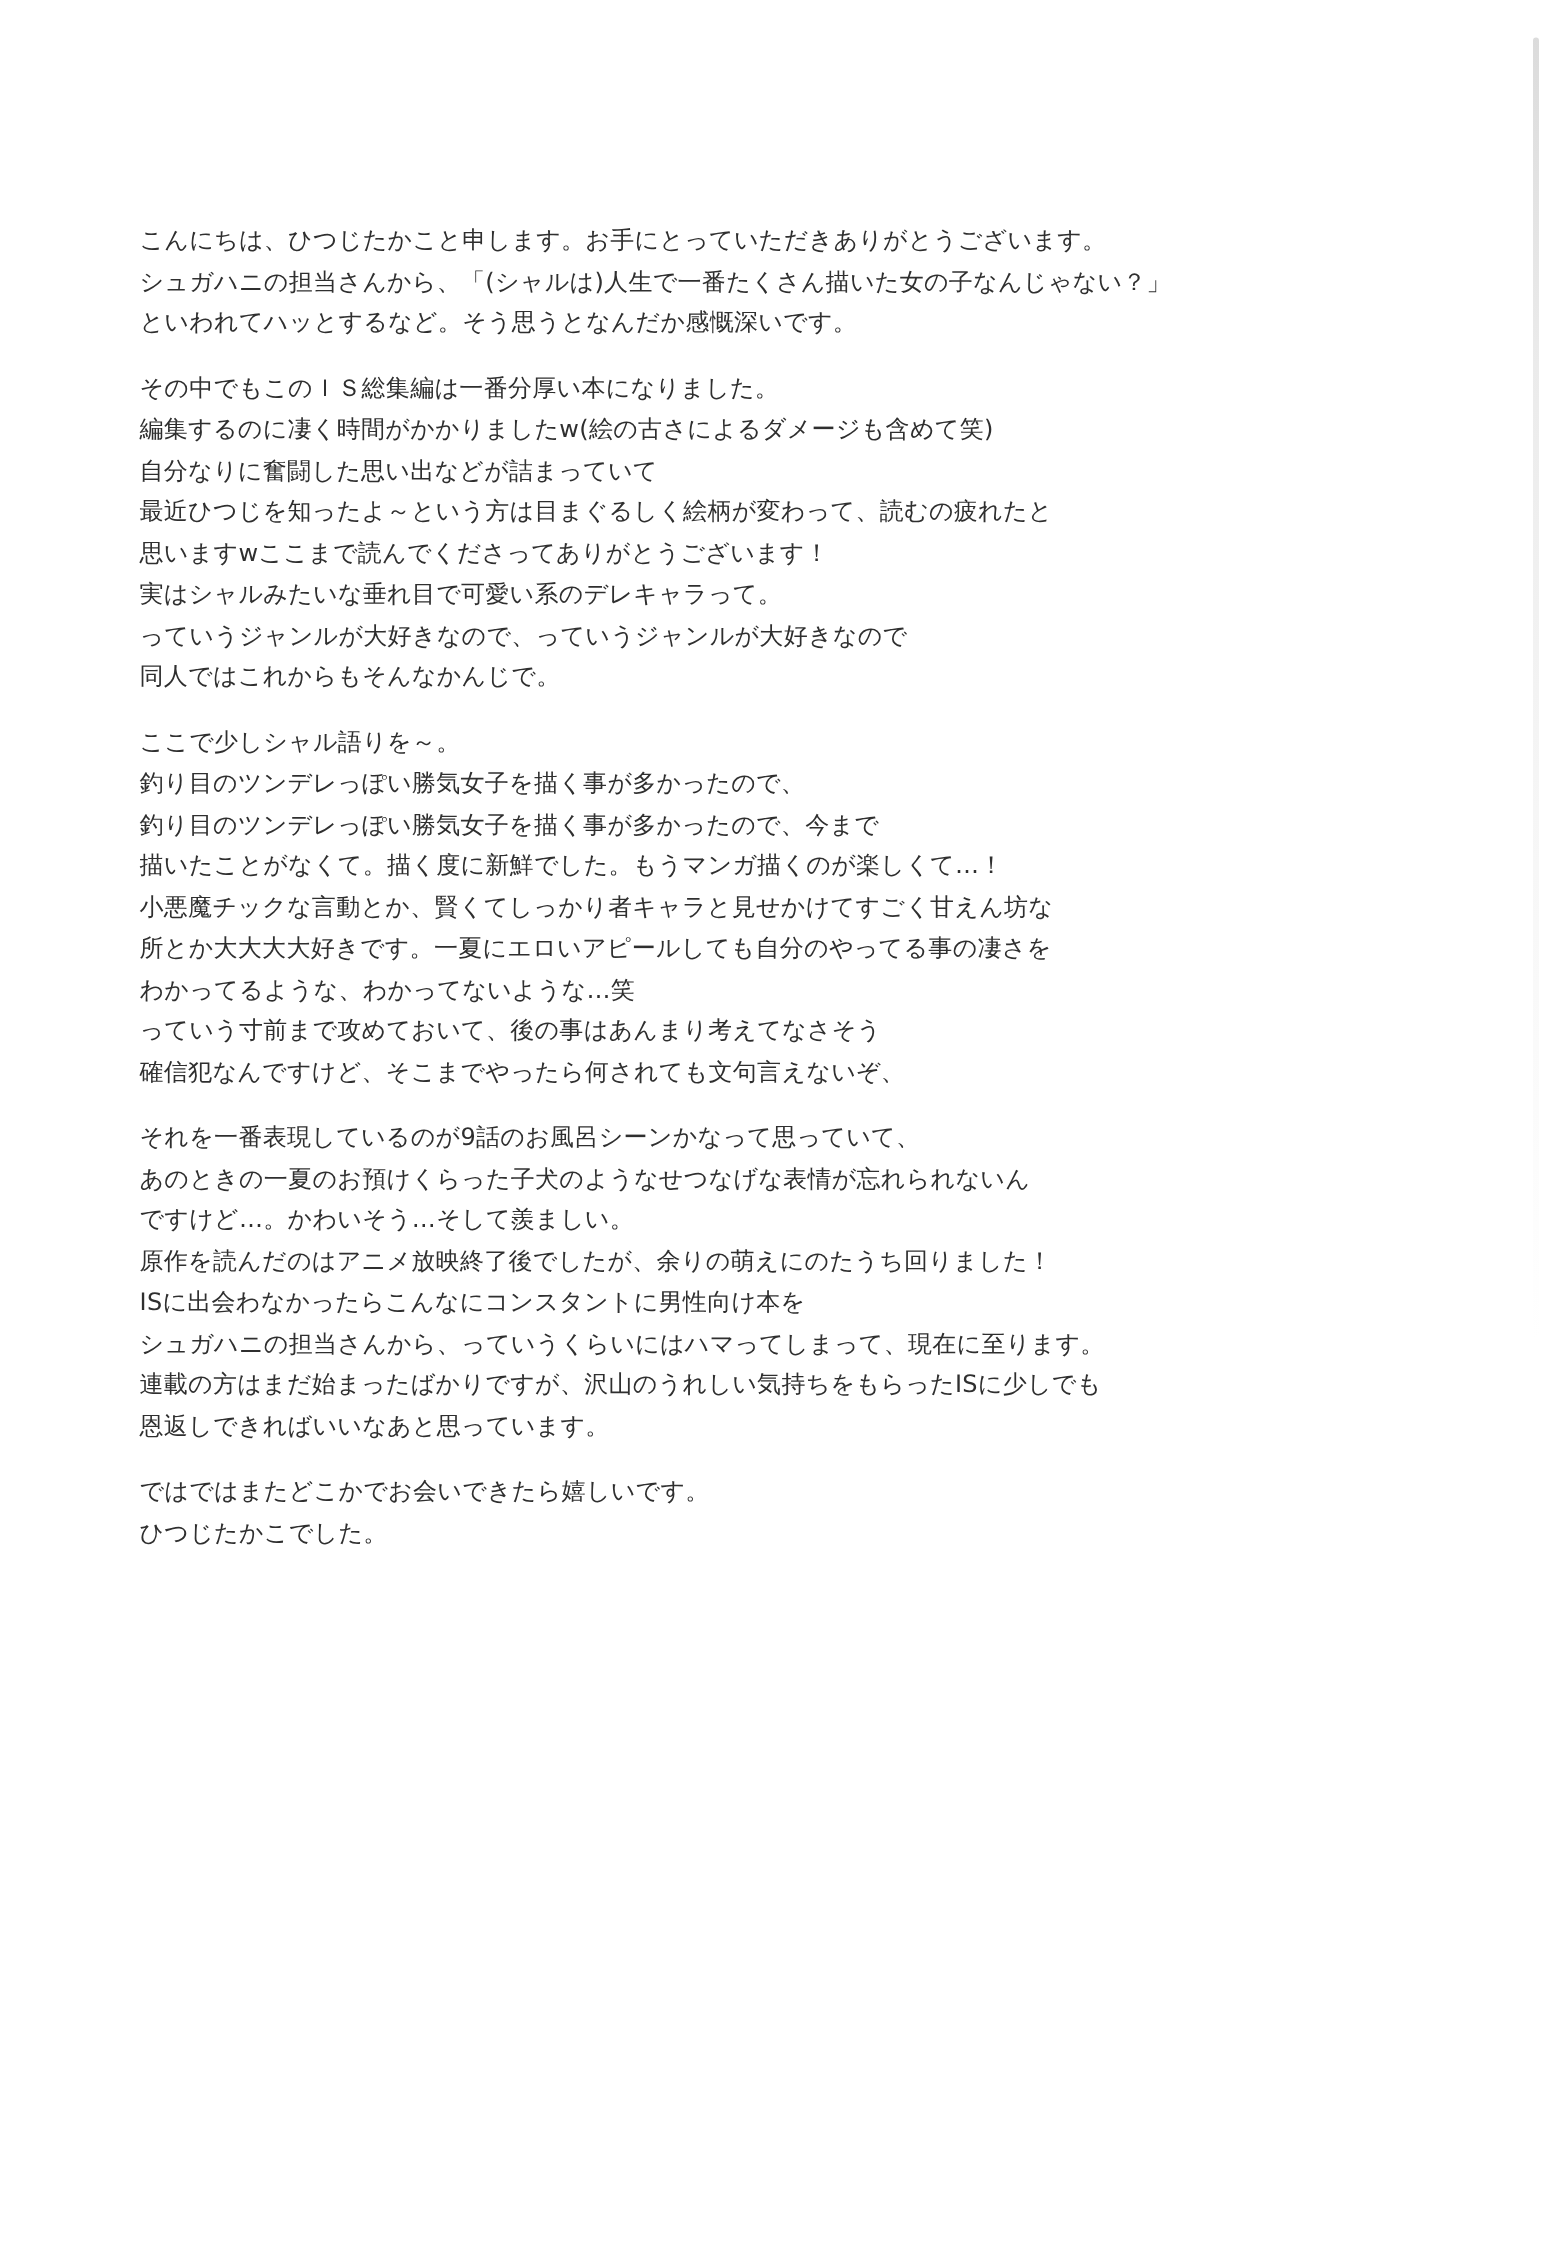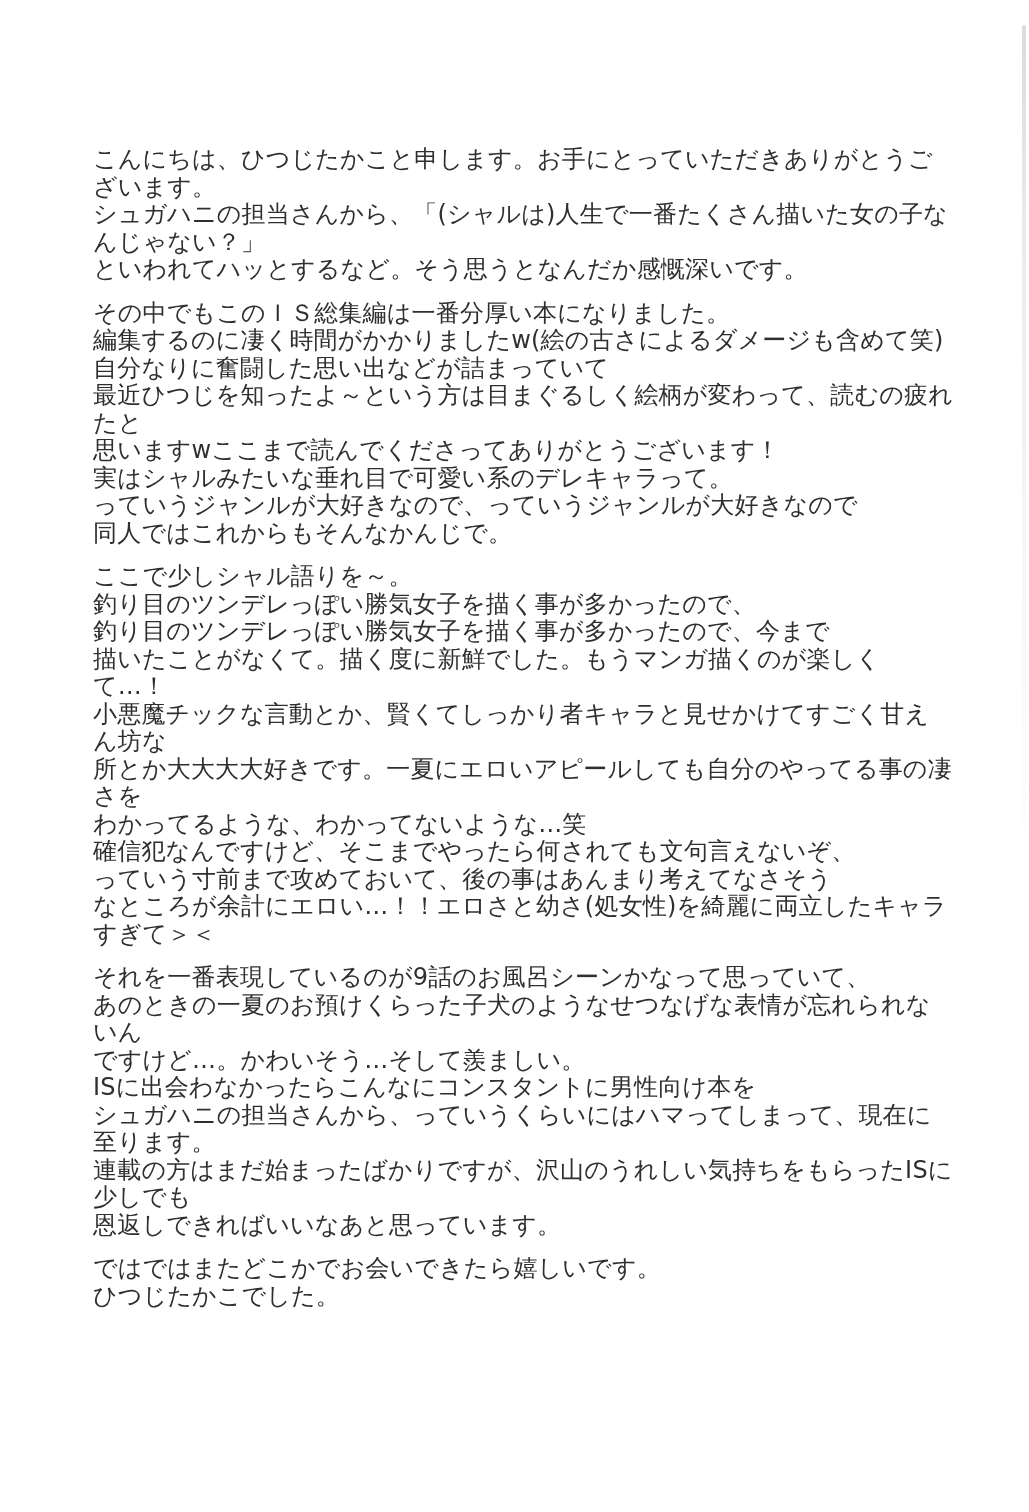--- a/index.html
+++ b/index.html
@@ -14,21 +14,21 @@
     background: #ffffff;
     overflow: hidden;
     font-family: "DejaVu Sans", "Liberation Sans", sans-serif;
   }
   .afterword {
     position: absolute;
     left: 93px;
     top: 130px;
     width: 860px;
     color: #2f2f2f;
-    font-size: 24px;
+    font-size: 16px;
     line-height: 27.5px;
     letter-spacing: 0.2px;
     text-rendering: optimizeLegibility;
   }
   .afterword p {
     margin: 0 0 16px 0;
     padding: 0;
   }
   .afterword p:last-child {
     margin-bottom: 0;
@@ -79,30 +79,30 @@
 
     <p>
       </p>
       <div class="line">ここで少しシャル語りを～。</div>
       <div class="line">釣り目のツンデレっぽい勝気女子を描く事が多かったので、</div>
       <div class="line">釣り目のツンデレっぽい勝気女子を描く事が多かったので、今まで</div>
       <div class="line">描いたことがなくて。描く度に新鮮でした。もうマンガ描くのが楽しくて…！</div>
       <div class="line">小悪魔チックな言動とか、賢くてしっかり者キャラと見せかけてすごく甘えん坊な</div>
       <div class="line">所とか大大大大好きです。一夏にエロいアピールしても自分のやってる事の凄さを</div>
       <div class="line">わかってるような、わかってないような…笑</div>
+      <div class="line">っていう寸前まで攻めておいて、後の事はあんまり考えてなさそう</div>
       <div class="line">確信犯なんですけど、そこまでやったら何されても文句言えないぞ、</div>
-      <div class="line">っていう寸前まで攻めておいて、後の事はあんまり考えてなさそう</div>
-      <div class="line">なところが余計にエロい…！！エロさと幼さ(処女性)を綺麗に両立したキャラすぎて＞＜</div>
     <p></p>
 
     <p>
       </p>
       <div class="line">それを一番表現しているのが9話のお風呂シーンかなって思っていて、</div>
       <div class="line">あのときの一夏のお預けくらった子犬のようなせつなげな表情が忘れられないん</div>
       <div class="line">ですけど…。かわいそう…そして羨ましい。</div>
+      <div class="line">原作を読んだのはアニメ放映終了後でしたが、余りの萌えにのたうち回りました！</div>
       <div class="line">ISに出会わなかったらこんなにコンスタントに男性向け本を</div>
       <div class="line">シュガハニの担当さんから、っていうくらいにはハマってしまって、現在に至ります。</div>
       <div class="line">連載の方はまだ始まったばかりですが、沢山のうれしい気持ちをもらったISに少しでも</div>
       <div class="line">恩返しできればいいなあと思っています。</div>
     <p></p>
 
     <p>
       </p>
       <div class="line">ではではまたどこかでお会いできたら嬉しいです。</div>
       <div class="line">ひつじたかこでした。</div>

